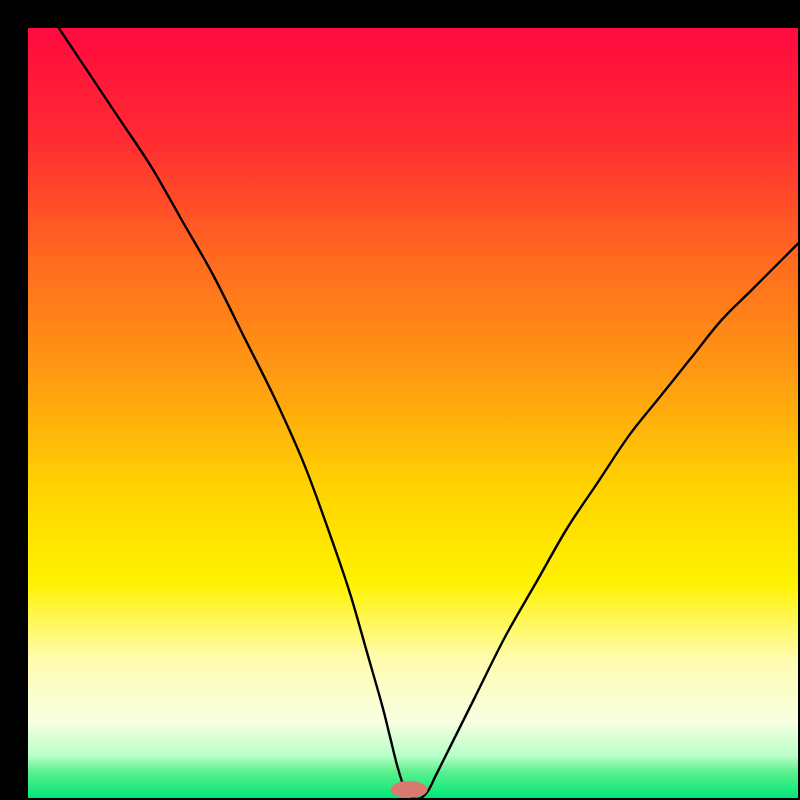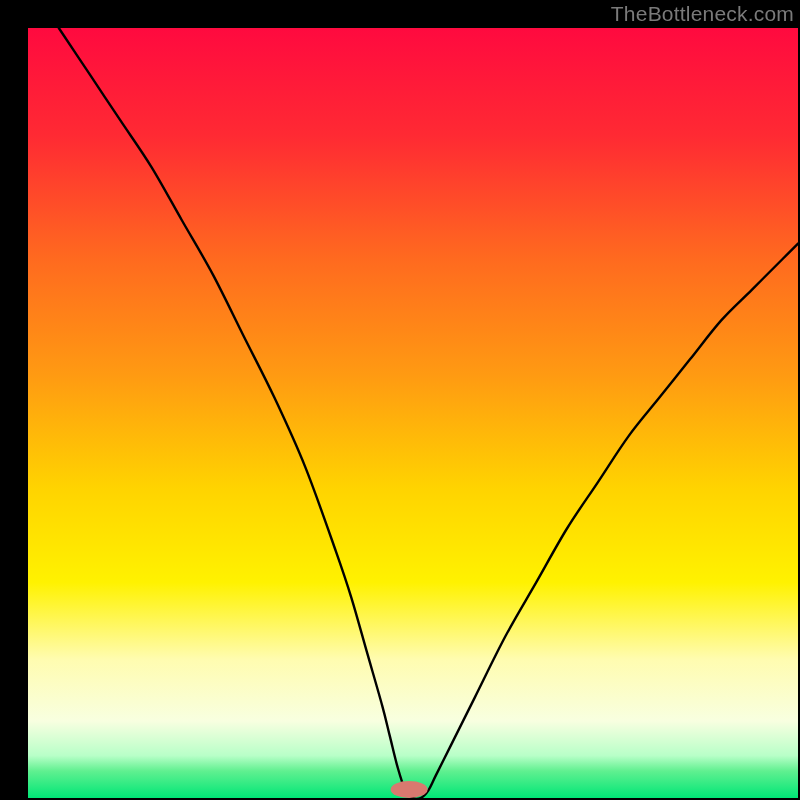--- a/index.html
+++ b/index.html
@@ -56,14 +56,13 @@
 
     <rect x="0" y="0" width="800" height="800" fill="#000"></rect>
 
     <rect id="inner-bg" fill="url(#bg-grad)" x="28" y="28" width="770" height="770"></rect>
 
     <path id="curve" fill="none" d="M 58.80 28.00 C 63.93 35.70, 79.33 58.80, 89.60 74.20 C 99.87 89.60, 110.13 105.00, 120.40 120.40 C 130.67 135.80, 140.93 149.92, 151.20 166.60 C 161.47 183.28, 171.73 202.53, 182.00 220.50 C 192.27 238.47, 202.53 255.15, 212.80 274.40 C 223.07 293.65, 233.33 315.47, 243.60 336.00 C 253.87 356.53, 264.13 375.78, 274.40 397.60 C 284.67 419.42, 294.93 441.23, 305.20 466.90 C 315.47 492.57, 328.30 529.78, 336.00 551.60 C 343.70 573.42, 346.27 581.12, 351.40 597.80 C 356.53 614.48, 361.67 633.73, 366.80 651.70 C 371.93 669.67, 378.35 691.48, 382.20 705.60 C 386.05 719.72, 387.33 726.13, 389.90 736.40 C 392.47 746.67, 395.03 758.22, 397.60 767.20 C 400.17 776.18, 402.73 785.17, 405.30 790.30 C 407.87 795.43, 410.43 796.72, 413.00 798.00 C 415.57 799.28, 418.13 799.28, 420.70 798.00 C 423.27 796.72, 425.83 794.15, 428.40 790.30 C 430.97 786.45, 432.25 782.60, 436.10 774.90 C 439.95 767.20, 445.08 756.93, 451.50 744.10 C 457.92 731.27, 465.62 715.87, 474.60 697.90 C 483.58 679.93, 495.13 655.55, 505.40 636.30 C 515.67 617.05, 525.93 600.37, 536.20 582.40 C 546.47 564.43, 556.73 545.18, 567.00 528.50 C 577.27 511.82, 587.53 497.70, 597.80 482.30 C 608.07 466.90, 618.33 450.22, 628.60 436.10 C 638.87 421.98, 649.13 410.43, 659.40 397.60 C 669.67 384.77, 679.93 371.93, 690.20 359.10 C 700.47 346.27, 710.73 332.15, 721.00 320.60 C 731.27 309.05, 741.53 300.07, 751.80 289.80 C 762.07 279.53, 774.90 266.70, 782.60 259.00 C 790.30 251.30, 795.43 246.17, 798.00 243.60" stroke="#000000" stroke-width="2.4" stroke-linecap="round" stroke-linejoin="round"></path>
 
     <ellipse id="marker" cx="409.15" cy="789.53" rx="18.48" ry="8.469999999999999" fill="#d9796f"></ellipse>
   </svg>
 
-  <div class="watermark">TheBottleneck.com</div>
 </div>
 
 </body></html>

